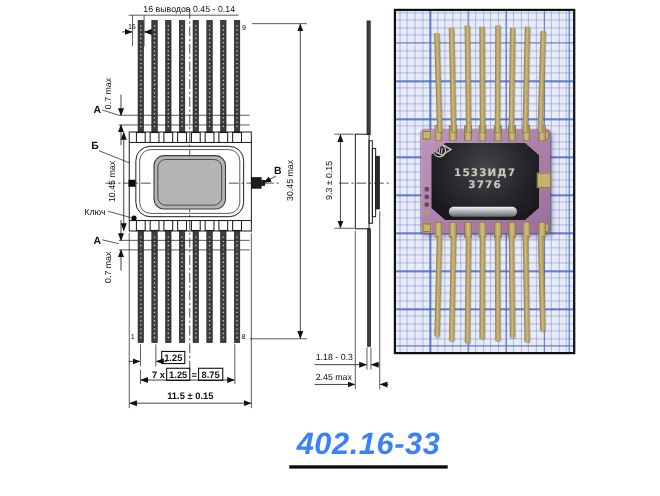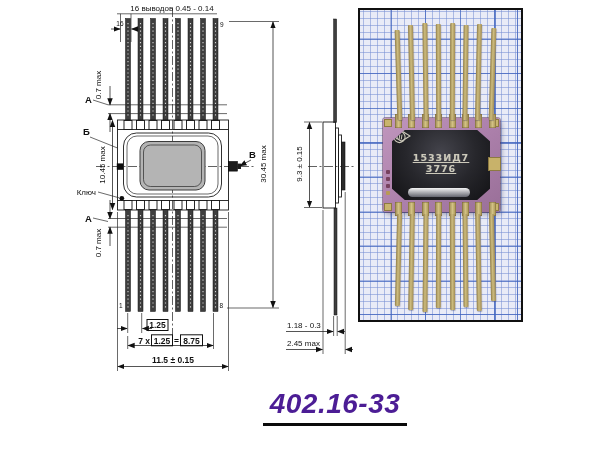--- a/index.html
+++ b/index.html
@@ -34,32 +34,32 @@
   .corner-pad{position:absolute;width:8px;height:8px;background:#c9b46d;box-shadow:inset 0 0 0 1px #8d7a41;}
   .chip-lid{position:absolute;left:32px;top:120px;width:98px;height:70px;
     background:radial-gradient(ellipse at 50% 32%, #44444c 0%, #27272c 50%, #121215 100%);
     clip-path:polygon(13% 0,87% 0,100% 16%,100% 84%,87% 100%,13% 100%,0 84%,0 16%);
     display:flex;flex-direction:column;align-items:center;}
   .lid-gloss{position:absolute;left:16px;bottom:3px;width:62px;height:9px;border-radius:5px;
     background:linear-gradient(to bottom, rgba(255,255,255,.95), rgba(230,235,255,.35));
     filter:blur(.4px);}
   .mark-row{display:flex;align-items:center;gap:5px;margin-top:9px;height:14px;}
   .mark-text{color:#ccc9ba;font:600 9.5px "DejaVu Sans",sans-serif;letter-spacing:1px;
-    line-height:10.5px;text-shadow:0 0 1px rgba(255,255,255,.25);text-decoration:underline;}
+    line-height:10.5px;text-shadow:0 0 1px rgba(255,255,255,.25);}
   .gold-tab{position:absolute;left:128px;top:147px;width:13px;height:14px;background:#c8b26a;
     box-shadow:inset 0 0 0 1px #8d7a41;}
   .side-dot{position:absolute;width:4px;height:4px;border-radius:1px;background:#77415f;}
   .pin{position:absolute;width:4.5px;border-radius:1px;
     background:linear-gradient(to right,#8f7c48,#cdbc7e 45%,#a08b54);
     box-shadow:0.5px 1px 1px rgba(60,60,90,.35);}
   .pin-pad{position:absolute;width:7px;height:14px;background:linear-gradient(to right,#9a8750,#d2c184 50%,#a6904f);
     box-shadow:inset 0 0 0 .5px #7c6a38;}
   
   .title{position:absolute;left:263px;top:388px;width:144px;text-align:center;
-    font:italic 700 28px "Liberation Sans",sans-serif;color:#4c1d95;
+    font:italic 700 28px "Liberation Sans",sans-serif;color:#3b82f6;
     border-bottom:3.5px solid #0a0a0a;padding-bottom:3px;letter-spacing:.5px;}
 </style>
 </head>
 <body>
 
 <div class="stage">
 
   <svg width="600" height="451" viewBox="0 0 600 451">
     <defs>
       <marker id="ar" viewBox="0 0 10 10" refX="9" refY="5" markerWidth="9" markerHeight="9" orient="auto-start-reverse">

